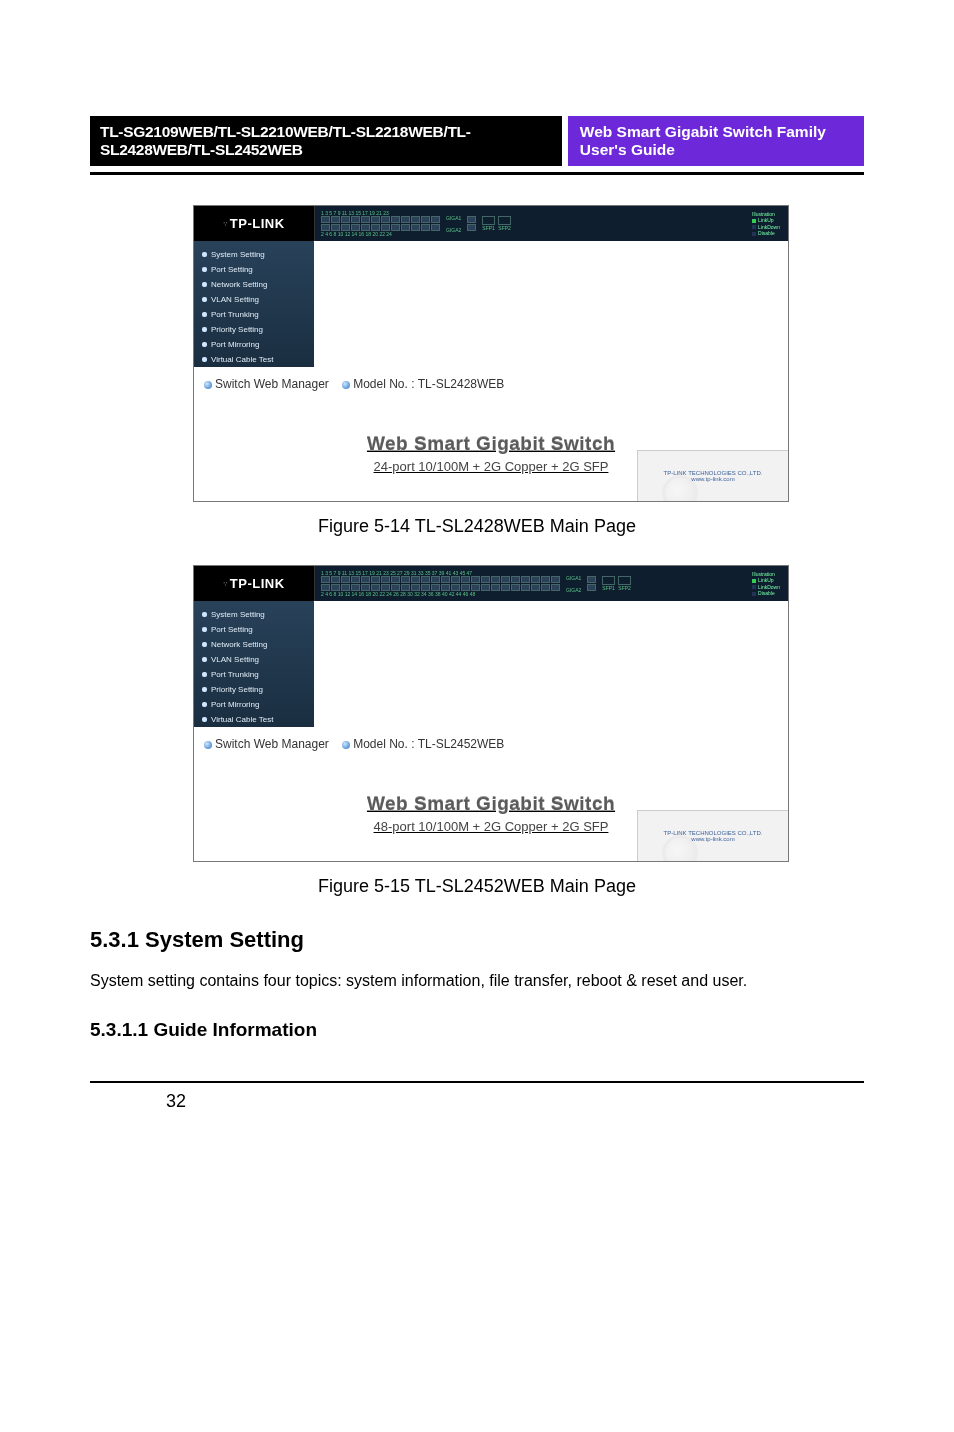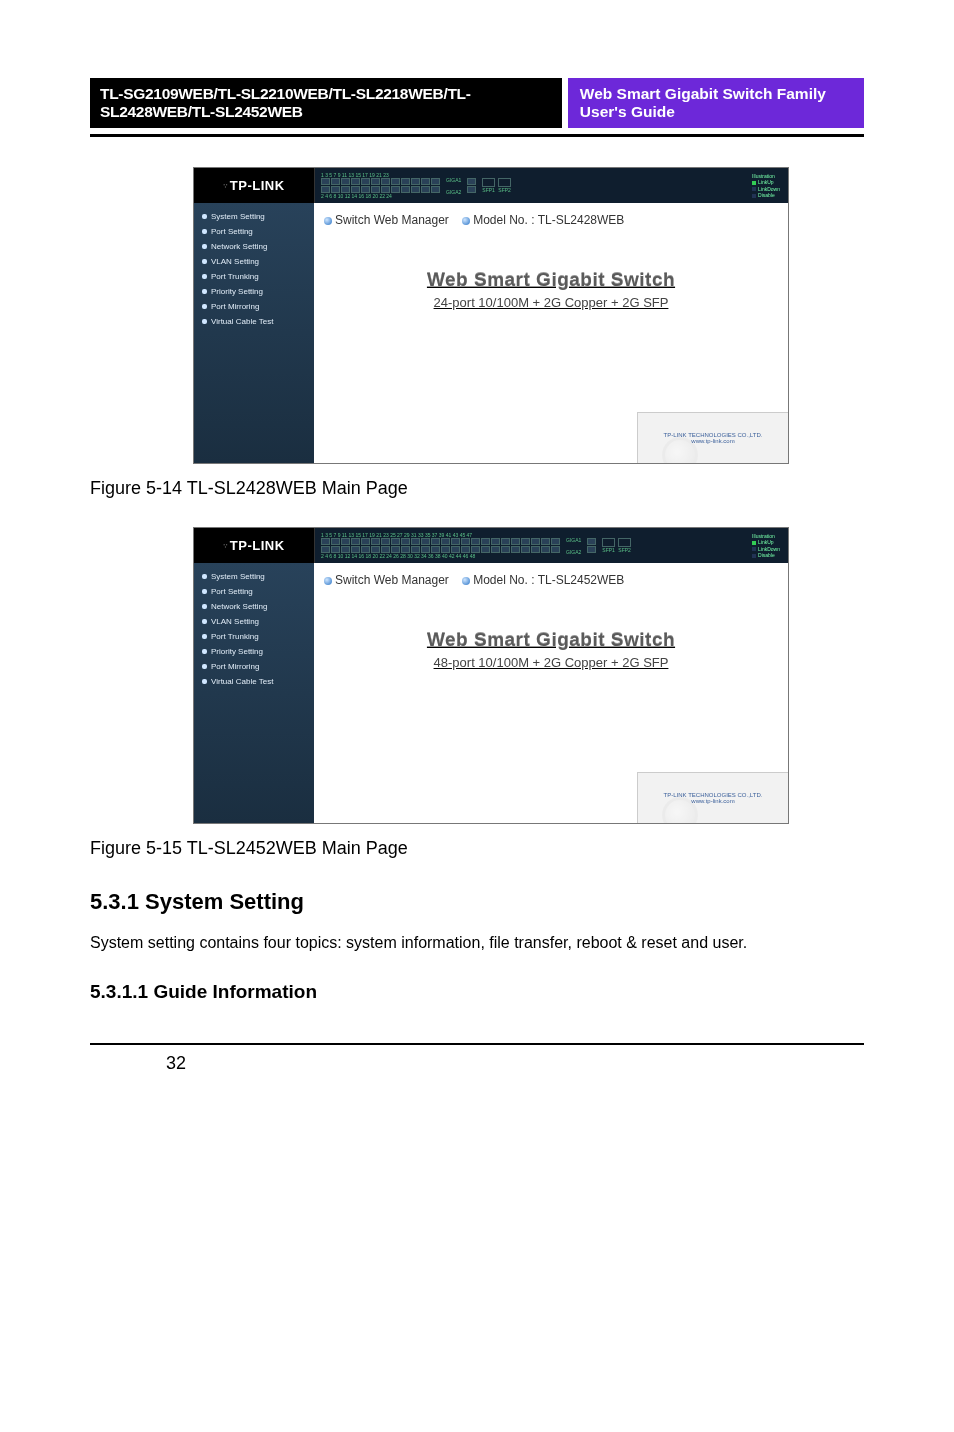--- a/index.html
+++ b/index.html
@@ -5,21 +5,21 @@
   body {
     margin: 0;
     padding: 0;
     background: #fff;
     font-family: Arial, Helvetica, sans-serif;
     color: #000;
     font-size: 14px;
     width: 954px;
   }
   .page {
-    padding: 78px 90px 40px 90px;
+    padding: 116px 90px 40px 90px;
     box-sizing: border-box;
   }
   .header-bar {
     display: flex;
     align-items: stretch;
     margin-bottom: 6px;
   }
   .header-left {
     background: #000;
     color: #fff;
@@ -42,21 +42,21 @@
     border: none;
     border-top: 3px solid #000;
     margin: 0 0 30px 0;
   }
 
   .figure-block {
     margin: 0 auto 14px auto;
     width: 568px;
   }
   .fig-caption {
-    text-align: left;
+    text-align: center;
     font-size: 18px;
     margin: 6px 0 28px 0;
   }
 
   .webui {
     width: 594px;
     border: 1px solid #777;
     background: #fff;
     font-size: 8px;
   }
@@ -138,20 +138,21 @@
     height: 4px;
     background: #3c5;
     margin-right: 2px;
     vertical-align: middle;
   }
   .illus .led.off { background: #235; }
 
   .webui-body {
     display: flex;
     min-height: 260px;
+    flex-direction: column;
   }
   .webui-nav {
     width: 120px;
     background: linear-gradient(#28425a, #1a2e40);
     color: #e1ecf7;
     padding-top: 6px;
     font-size: 8px;
   }
   .webui-nav .nav-item {
     padding: 3px 8px;

